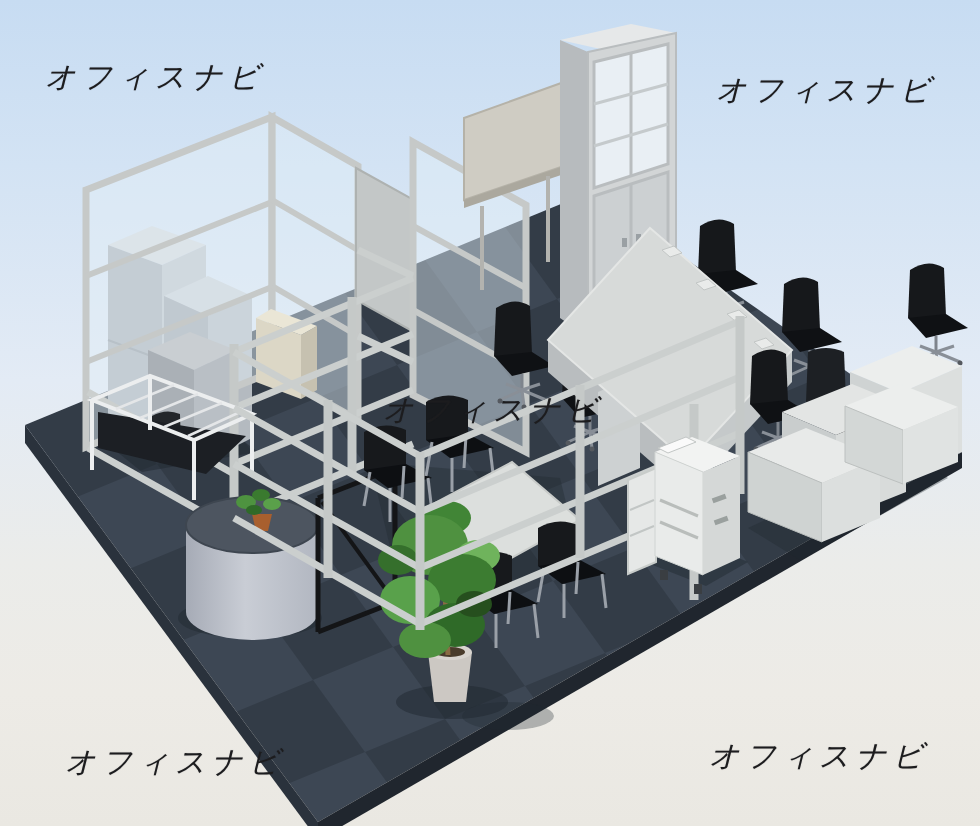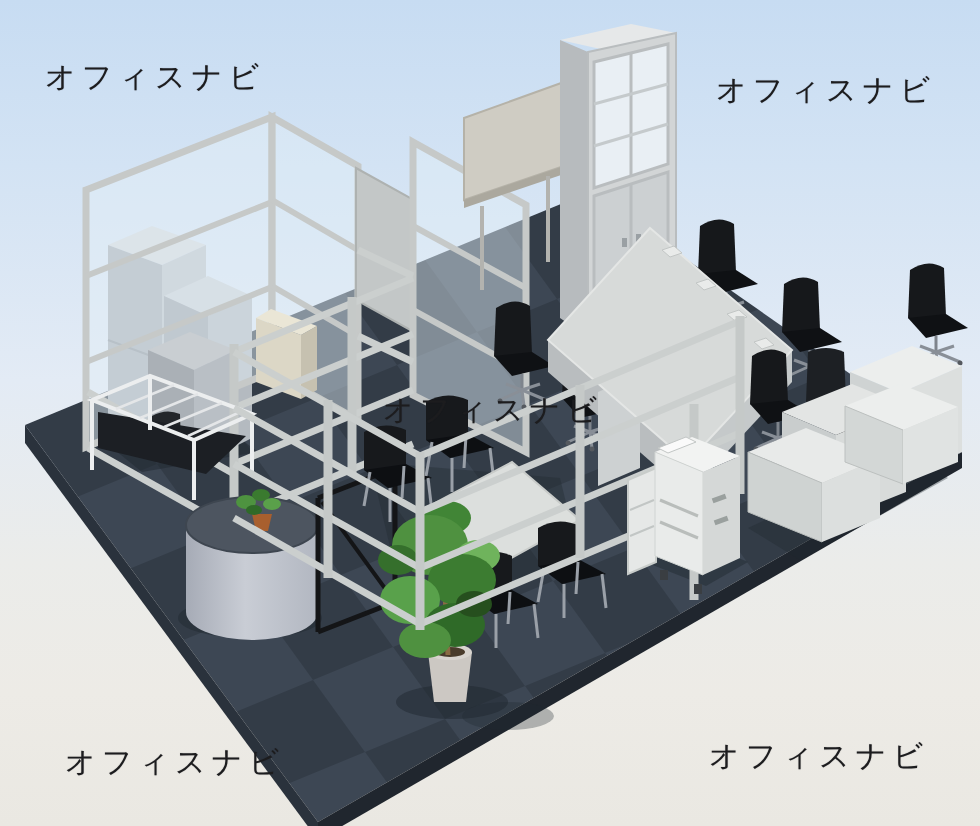--- a/index.html
+++ b/index.html
@@ -6,20 +6,21 @@
   .stage{
     position:relative;width:980px;height:826px;overflow:hidden;
     background:linear-gradient(180deg,#c7dcf2 0%,#d3e3f4 20%,#e3ebf5 46%,#ebecea 68%,#edebe6 84%,#eae8e2 100%);
     font-family:"DejaVu Sans",sans-serif;
   }
   .scene-svg{position:absolute;left:0;top:0;}
   .wm{
     position:absolute;font-family:"DejaVu Serif","DejaVu Sans",serif;
     font-size:30px;letter-spacing:6px;color:#1c1c1e;white-space:nowrap;
     text-shadow:0 0 1px rgba(40,40,45,.35);
+    font-style:italic;
   }
   .wm-tl{left:45px;top:57px;}
   .wm-tr{left:716px;top:70px;}
   .wm-c{left:383px;top:390px;}
   .wm-bl{left:65px;top:742px;}
   .wm-br{left:709px;top:736px;}
 </style>
 </head>
 <body>
 

